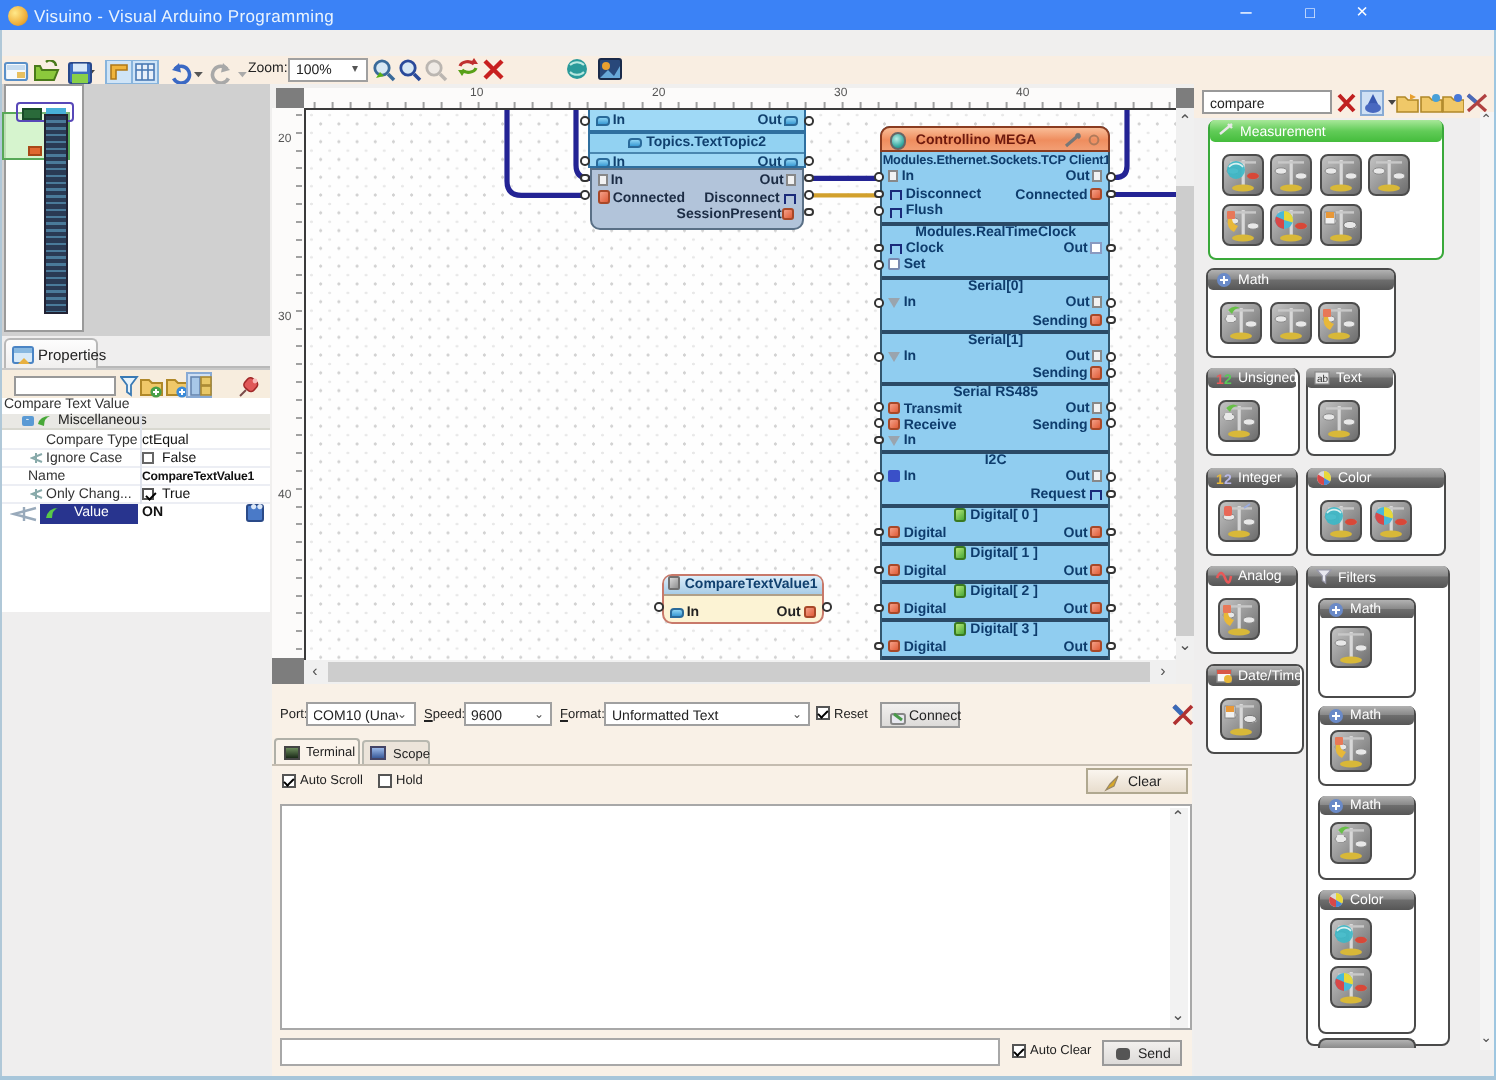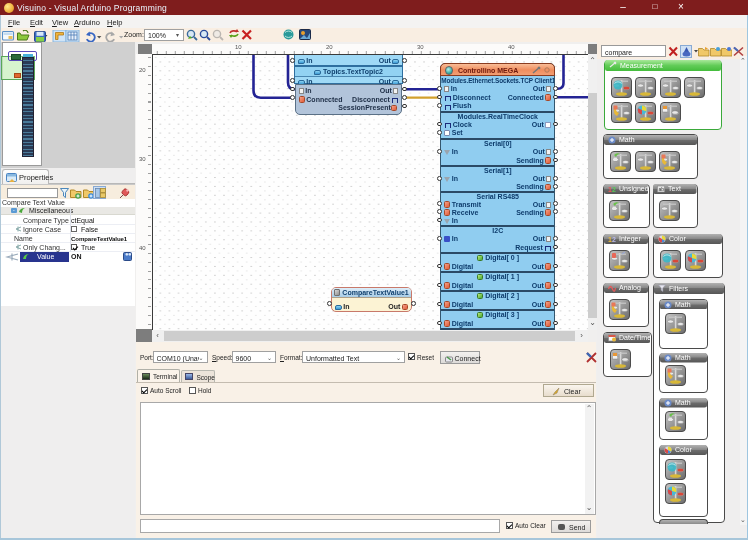--- a/index.html
+++ b/index.html
@@ -1,19 +1,19 @@
 <!DOCTYPE html>
 <html><head><meta charset="utf-8">
 <style>
 *{margin:0;padding:0;box-sizing:border-box;}
 html,body{width:748px;height:540px;overflow:hidden;font-family:"Liberation Sans",sans-serif;background:#f0efee;}
 .abs{position:absolute;}
 #win{position:absolute;left:0;top:0;width:748px;height:540px;}
 
-#titlebar{position:absolute;left:0;top:0;width:748px;height:15px;background:#7f1d1d;color:#eaf4fd;font-size:8.5px;}
+#titlebar{position:absolute;left:0;top:0;width:748px;height:15px;background:#3b82f6;color:#eaf4fd;font-size:8.5px;}
 #titlebar .ttl{position:absolute;left:17px;top:3px;letter-spacing:0.2px;}
 #appico{position:absolute;left:4px;top:2.5px;width:10px;height:10px;border-radius:50%;background:radial-gradient(circle at 35% 35%,#ffe98a,#f0b03c 60%,#c87f1e);}
 .wbtn{position:absolute;top:0;width:30px;height:15px;color:#fff;font-size:10px;text-align:center;line-height:14px;}
 #menubar{position:absolute;left:0;top:15px;width:748px;height:13px;background:#f4f3f2;color:#222;font-size:7.5px;}
 #menubar span{position:absolute;top:3px;}
 #toolbar{position:absolute;left:0;top:28px;width:748px;height:14px;background:#f9eee2;}
 
 #leftpanel{position:absolute;left:0;top:42px;width:135px;height:498px;background:#efeeee;}
 #minimap{position:absolute;left:0;top:0;width:135px;height:126px;background:#d0d0d0;}
 #mmwhite{position:absolute;left:2px;top:0px;width:40px;height:124px;background:#fff;border:1px solid #9a9a9a;}
@@ -97,27 +97,20 @@
 .sarr{position:absolute;width:9px;height:10px;color:#555;font-size:8px;line-height:10px;text-align:center;}
 </style></head>
 <body>
 <div id="win">
   <div id="titlebar">
     <div id="appico"></div>
     <div class="ttl">Visuino - Visual Arduino Programming</div>
     <div class="wbtn" style="left:608px;">–</div>
     <div class="wbtn" style="left:640px;font-size:8px;">□</div>
     <div class="wbtn" style="left:666px;">×</div>
-  </div>
-  <div id="menubar">
-    <span style="left:8px;"><u>F</u>ile</span>
-    <span style="left:30px;"><u>E</u>dit</span>
-    <span style="left:52px;"><u>V</u>iew</span>
-    <span style="left:74px;"><u>A</u>rduino</span>
-    <span style="left:107px;"><u>H</u>elp</span>
   </div>
   <div id="toolbar">
 <svg class="abs" style="left:2px;top:1.5px;" width="320" height="12">
  <g transform="translate(0,0)">
           <rect x="0.5" y="1.5" width="11" height="8.5" rx="1" fill="#f6fafd" stroke="#5a90c8" stroke-width="1.1"></rect>
           <rect x="1.5" y="2.5" width="9" height="2.5" fill="#c6dcf0"></rect>
           <rect x="6.5" y="6" width="4" height="3" fill="#e8c060"></rect>
         </g>
  <g transform="translate(15,0)">
           <path d="M0.5,3 L0.5,10 L10,10 L12,5 L4,5 L3,3 Z" fill="#8cc83c" stroke="#4a7a1a" stroke-width="1"></path>

